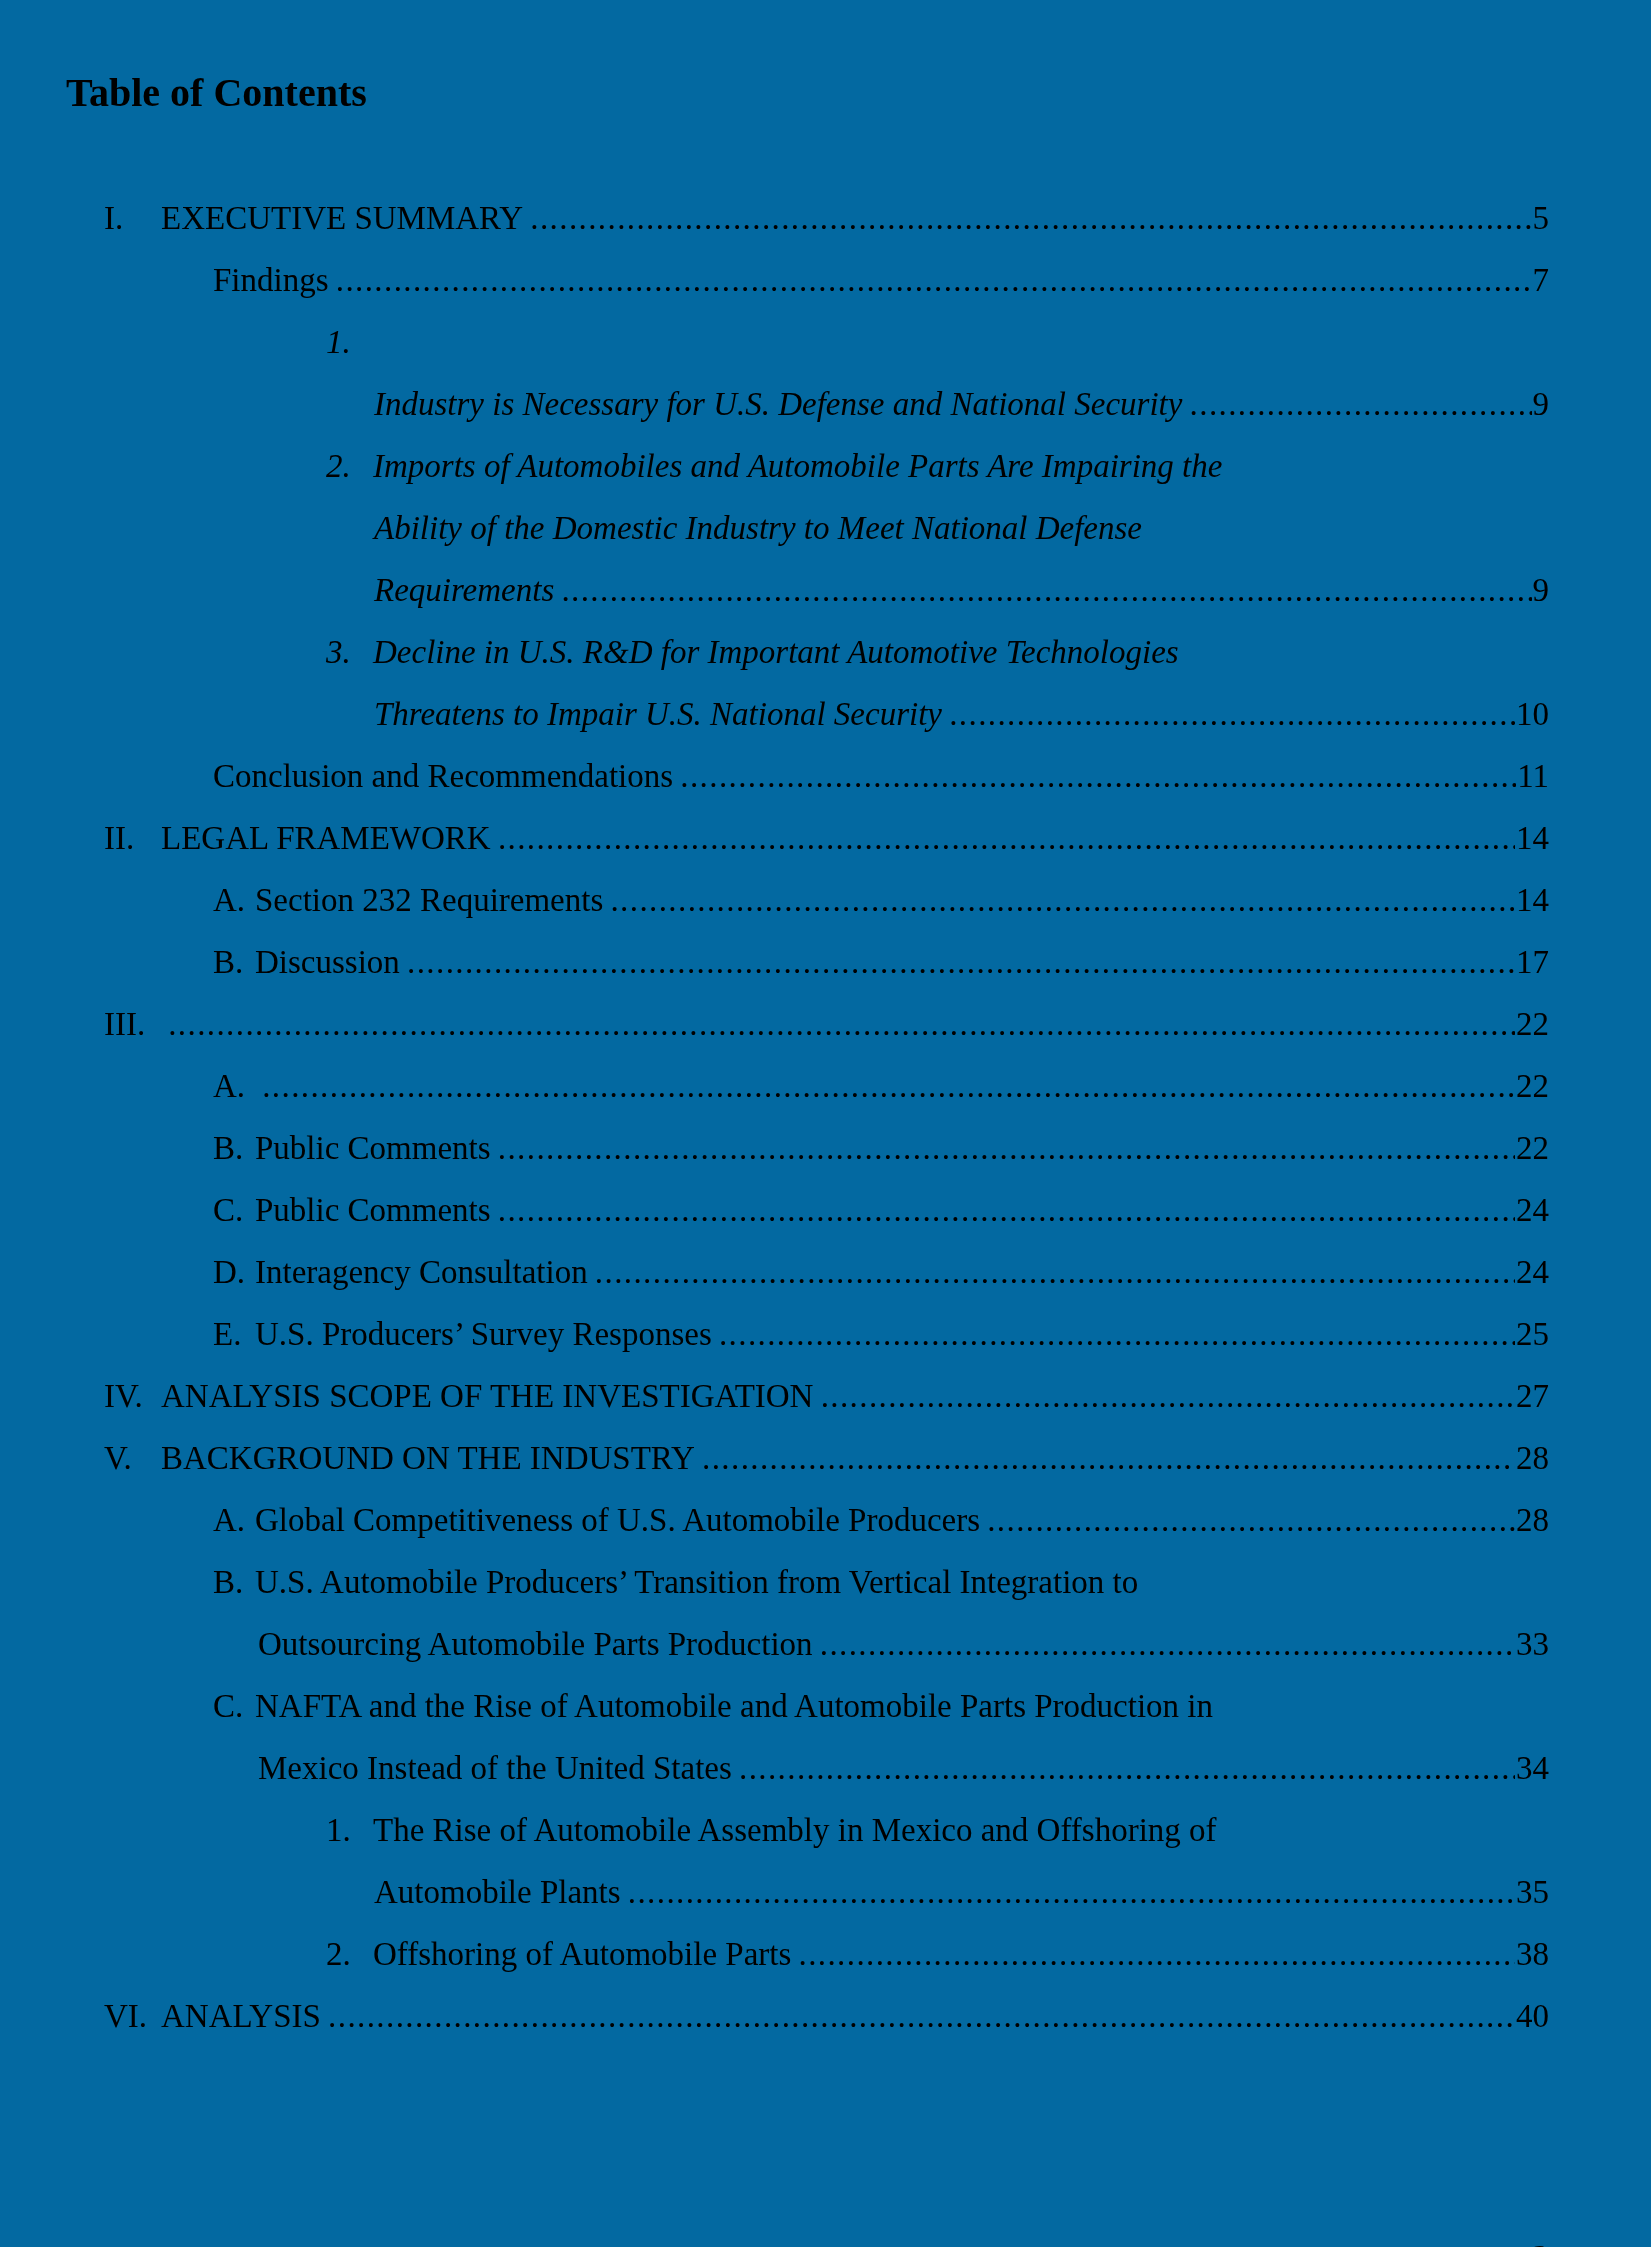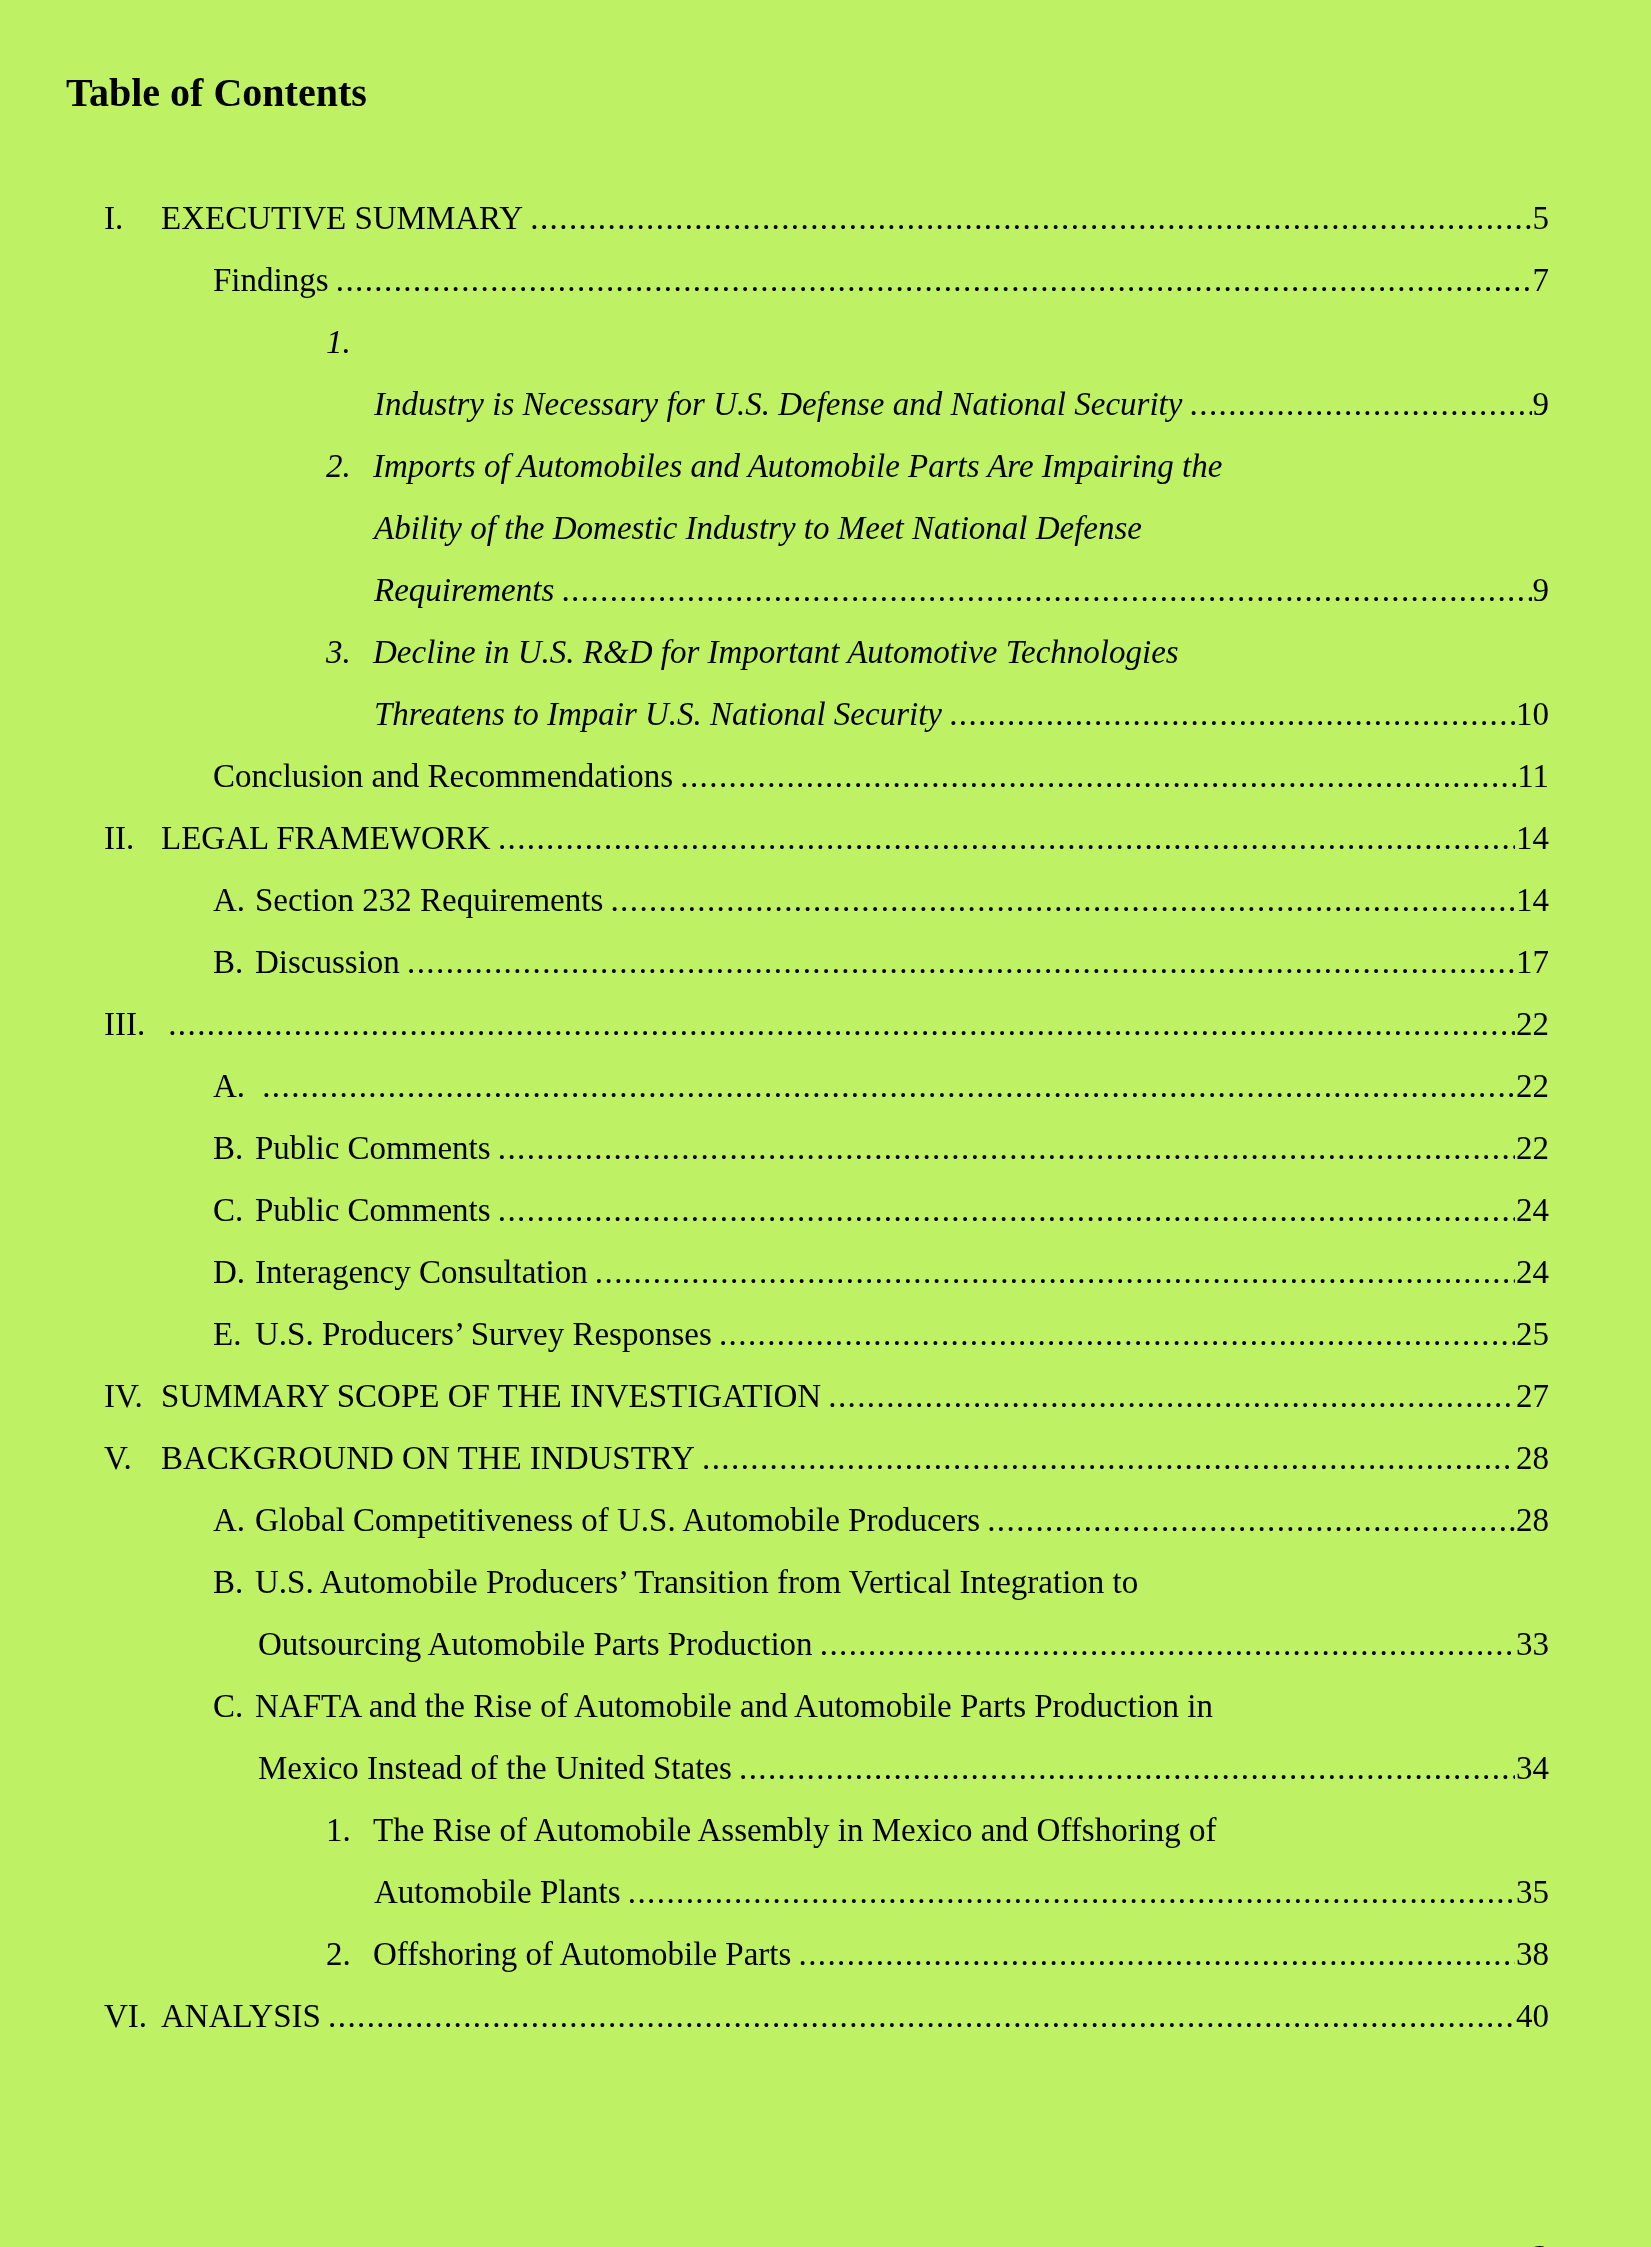--- a/index.html
+++ b/index.html
@@ -5,21 +5,21 @@
   html, body {
     margin: 0;
     padding: 0;
     background: #ffffff;
   }
   .page {
     position: relative;
     width: 1652px;
     height: 2248px;
     box-sizing: border-box;
-    background: #bef264;
+    background: #0369a1;
     color: #000000;
     font-family: "Liberation Serif", "DejaVu Serif", serif;
     font-size: 33px;
     padding: 69px 103px 0 66px;
     overflow: hidden;
   }
   .doc-title {
     font-size: 40px;
     font-weight: bold;
     line-height: 47px;
@@ -177,21 +177,21 @@
         <span class="page-num">24</span>
       </div>
       <div class="toc-row lvl1">
         <span class="prefix">E.</span>
         <span class="entry-text">U.S. Producers’ Survey Responses</span>
         <span class="leader">............................................................................................................................................................................................................................</span>
         <span class="page-num">25</span>
       </div>
       <div class="toc-row lvl0">
         <span class="prefix">IV.</span>
-        <span class="entry-text">SUMMARY SCOPE OF THE INVESTIGATION</span>
+        <span class="entry-text">ANALYSIS SCOPE OF THE INVESTIGATION</span>
         <span class="leader">............................................................................................................................................................................................................................</span>
         <span class="page-num">27</span>
       </div>
       <div class="toc-row lvl0">
         <span class="prefix">V.</span>
         <span class="entry-text">BACKGROUND ON THE INDUSTRY</span>
         <span class="leader">............................................................................................................................................................................................................................</span>
         <span class="page-num">28</span>
       </div>
       <div class="toc-row lvl1">

